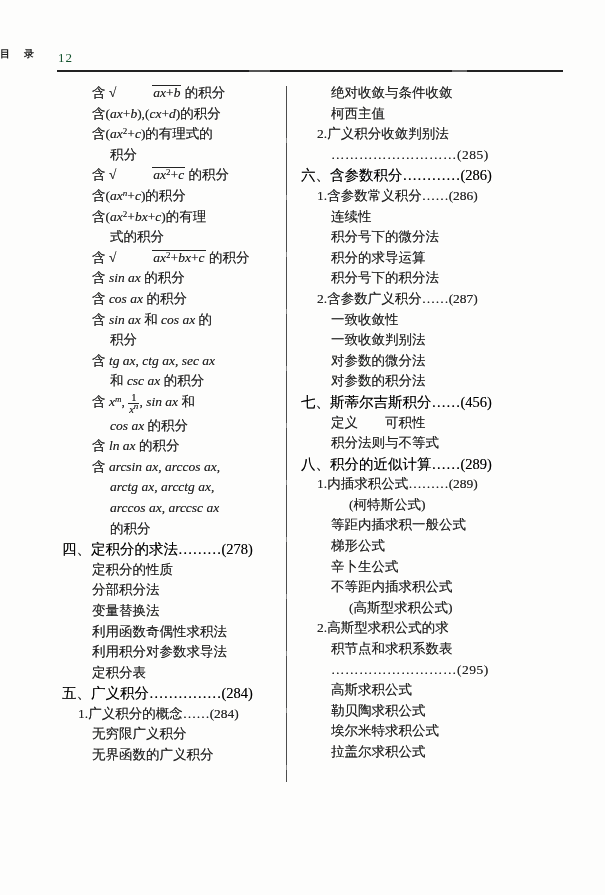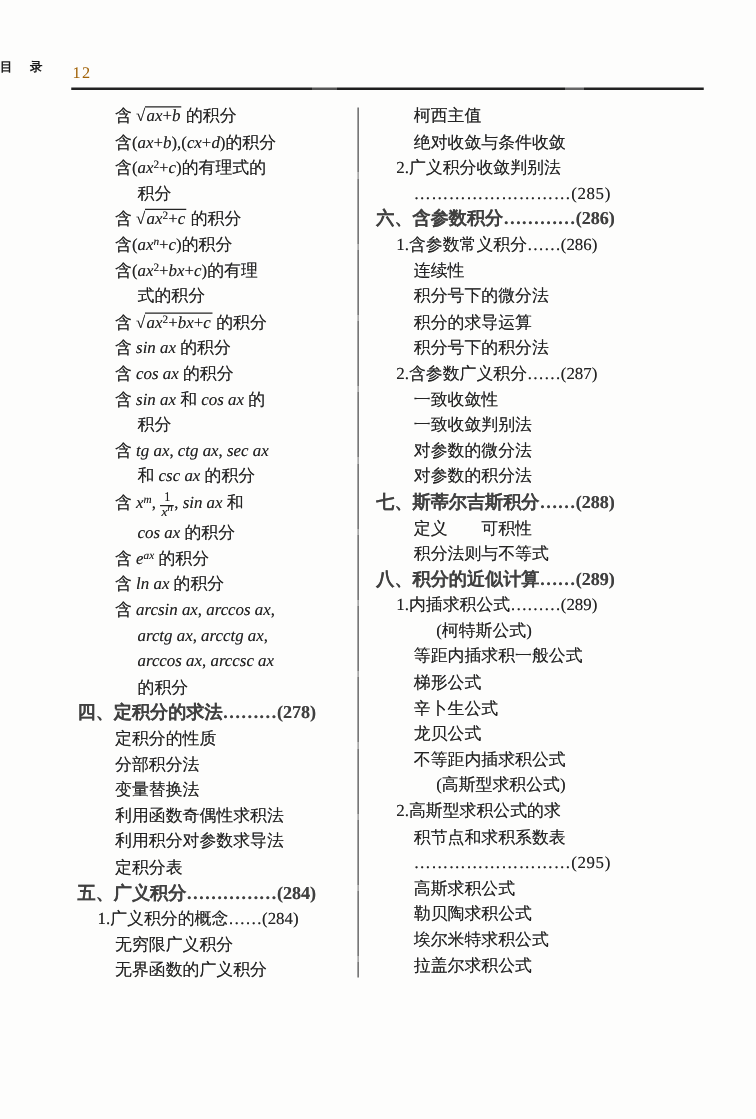--- a/index.html
+++ b/index.html
@@ -8,21 +8,21 @@
     background:#fdfdfc;
     position:relative;
     font-family:"Liberation Serif","DejaVu Serif",serif;
     color:#232323;
     overflow:hidden;
   }
   .page{position:absolute;inset:0;}
   
   .page-number{
     position:absolute;left:58px;top:50px;
-    font-size:13px;letter-spacing:1px;color:#a16207;
+    font-size:13px;letter-spacing:1px;color:#14532d;
   }
   .page-title{
     position:absolute;left:0;right:0;top:47px;
     text-align:left;font-size:10px;font-weight:bold;color:#1a1a1a;
     letter-spacing:2px;
   }
   .header-rule{
     position:absolute;left:57px;top:70px;width:506px;height:2px;
     background:linear-gradient(90deg,#222 0 38%,#555 38% 42%,#1e1e1e 42% 78%,#666 78% 81%,#222 81% 100%);
   }
@@ -33,29 +33,29 @@
     color:#242424;
     text-shadow:0 0 .4px rgba(20,20,20,.55);
   }
   .col-left{left:62px;width:228px;}
   .col-right{left:301px;width:272px;}
   .column-divider{
     position:absolute;left:286px;top:86px;height:696px;width:1px;
     background:repeating-linear-gradient(180deg,#4c4c4c 0 52px,#8a8a8a 52px 57px);
   }
   .ln{white-space:nowrap;}
-  .s-h{font-weight:bold;font-size:14.5px;color:#404040;padding-left:0;}
+  .s-h{font-weight:normal;font-size:14.5px;color:#000000;padding-left:0;}
   .s-n{padding-left:16px;}
   .s-i{padding-left:30px;}
   .s-c{padding-left:48px;}
   .s-l{padding-left:30px;letter-spacing:.5px;}
   i{font-family:"Liberation Serif","DejaVu Serif",serif;font-style:italic;}
   sup{font-size:9px;line-height:0;vertical-align:4px;}
   .sq .rad{font-style:normal;}
-  .ov{display:inline-block;border-top:1.3px solid #242424;line-height:1.02;padding:0 1px;}
+  .ov{display:inline-block;border-top:1.3px solid #242424;line-height:1.02;padding:0 1px;margin-left:36px;}
   .fr{display:inline-block;text-align:center;vertical-align:-7px;font-size:10.5px;line-height:1.08;}
   .fn{display:block;border-bottom:1px solid #242424;padding:0 3px;}
   .fd{display:block;}
 </style>
 </head>
 <body>
 
 <div class="page">
   <div class="page-number">12</div>
   <div class="page-title">目　录</div>
@@ -72,64 +72,62 @@
       <div class="ln s-c">式的积分</div>
       <div class="ln s-i">含 <span class="sq"><span class="rad">√</span><span class="ov"><i>ax</i><sup>2</sup>+<i>bx</i>+<i>c</i></span></span> 的积分</div>
       <div class="ln s-i">含 <i>sin</i> <i>ax</i> 的积分</div>
       <div class="ln s-i">含 <i>cos</i> <i>ax</i> 的积分</div>
       <div class="ln s-i">含 <i>sin</i> <i>ax</i> 和 <i>cos</i> <i>ax</i> 的</div>
       <div class="ln s-c">积分</div>
       <div class="ln s-i">含 <i>tg</i> <i>ax</i>, <i>ctg</i> <i>ax</i>, <i>sec</i> <i>ax</i></div>
       <div class="ln s-c">和 <i>csc</i> <i>ax</i> 的积分</div>
       <div class="ln s-i">含 <i>x</i><sup><i>m</i></sup>, <span class="fr"><span class="fn">1</span><span class="fd"><i>x</i><sup><i>n</i></sup></span></span>, <i>sin</i> <i>ax</i> 和</div>
       <div class="ln s-c"><i>cos</i> <i>ax</i> 的积分</div>
-      <div class="ln s-i">含 <i>e</i><sup><i>ax</i></sup> 的积分</div>
       <div class="ln s-i">含 <i>ln</i> <i>ax</i> 的积分</div>
       <div class="ln s-i">含 <i>arcsin</i> <i>ax</i>, <i>arccos</i> <i>ax</i>,</div>
       <div class="ln s-c"><i>arctg</i> <i>ax</i>, <i>arcctg</i> <i>ax</i>,</div>
       <div class="ln s-c"><i>arccos</i> <i>ax</i>, <i>arccsc</i> <i>ax</i></div>
       <div class="ln s-c">的积分</div>
       <div class="ln s-h">四、定积分的求法………(278)</div>
       <div class="ln s-i">定积分的性质</div>
       <div class="ln s-i">分部积分法</div>
       <div class="ln s-i">变量替换法</div>
       <div class="ln s-i">利用函数奇偶性求积法</div>
       <div class="ln s-i">利用积分对参数求导法</div>
       <div class="ln s-i">定积分表</div>
       <div class="ln s-h">五、广义积分……………(284)</div>
       <div class="ln s-n">1.广义积分的概念……(284)</div>
       <div class="ln s-i">无穷限广义积分</div>
       <div class="ln s-i">无界函数的广义积分</div>
     </div>
   <div class="col col-right" id="col-right">
+      <div class="ln s-i">绝对收敛与条件收敛</div>
       <div class="ln s-i">柯西主值</div>
-      <div class="ln s-i">绝对收敛与条件收敛</div>
       <div class="ln s-n">2.广义积分收敛判别法</div>
       <div class="ln s-l">………………………(285)</div>
       <div class="ln s-h">六、含参数积分…………(286)</div>
       <div class="ln s-n">1.含参数常义积分……(286)</div>
       <div class="ln s-i">连续性</div>
       <div class="ln s-i">积分号下的微分法</div>
       <div class="ln s-i">积分的求导运算</div>
       <div class="ln s-i">积分号下的积分法</div>
       <div class="ln s-n">2.含参数广义积分……(287)</div>
       <div class="ln s-i">一致收敛性</div>
       <div class="ln s-i">一致收敛判别法</div>
       <div class="ln s-i">对参数的微分法</div>
       <div class="ln s-i">对参数的积分法</div>
-      <div class="ln s-h">七、斯蒂尔吉斯积分……(288)</div>
+      <div class="ln s-h">七、斯蒂尔吉斯积分……(456)</div>
       <div class="ln s-i">定义　　可积性</div>
       <div class="ln s-i">积分法则与不等式</div>
       <div class="ln s-h">八、积分的近似计算……(289)</div>
       <div class="ln s-n">1.内插求积公式………(289)</div>
       <div class="ln s-c">(柯特斯公式)</div>
       <div class="ln s-i">等距内插求积一般公式</div>
       <div class="ln s-i">梯形公式</div>
       <div class="ln s-i">辛卜生公式</div>
-      <div class="ln s-i">龙贝公式</div>
       <div class="ln s-i">不等距内插求积公式</div>
       <div class="ln s-c">(高斯型求积公式)</div>
       <div class="ln s-n">2.高斯型求积公式的求</div>
       <div class="ln s-i">积节点和求积系数表</div>
       <div class="ln s-l">………………………(295)</div>
       <div class="ln s-i">高斯求积公式</div>
       <div class="ln s-i">勒贝陶求积公式</div>
       <div class="ln s-i">埃尔米特求积公式</div>
       <div class="ln s-i">拉盖尔求积公式</div>
     </div>

